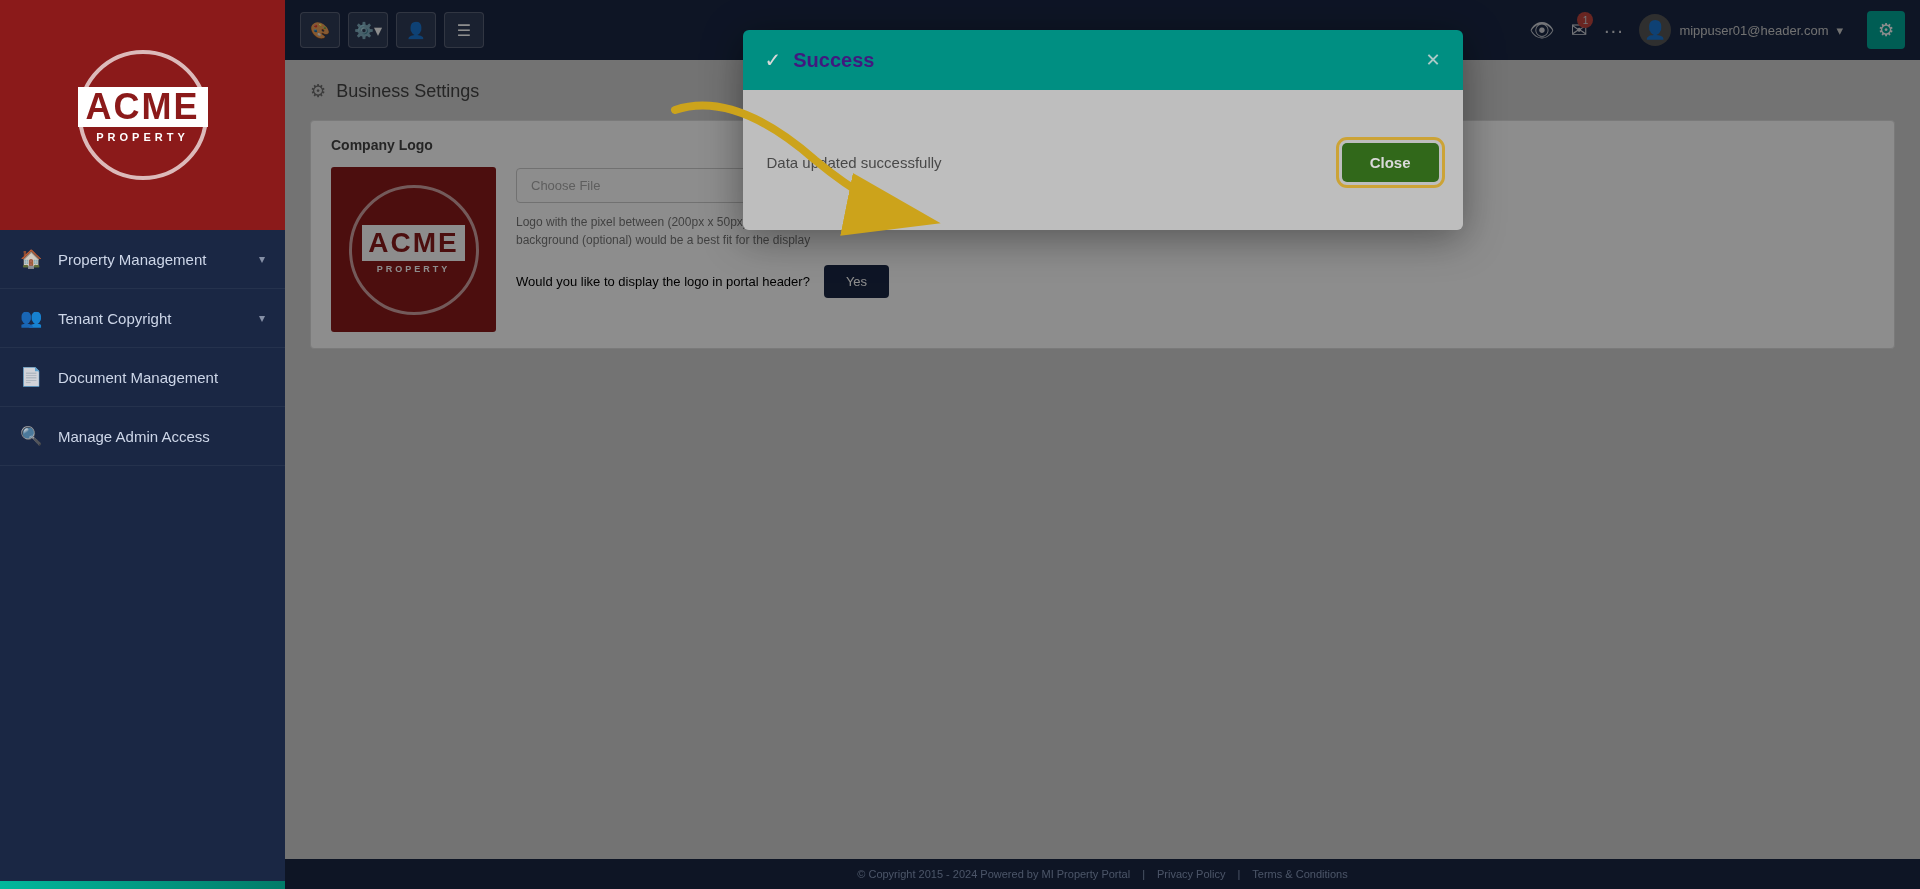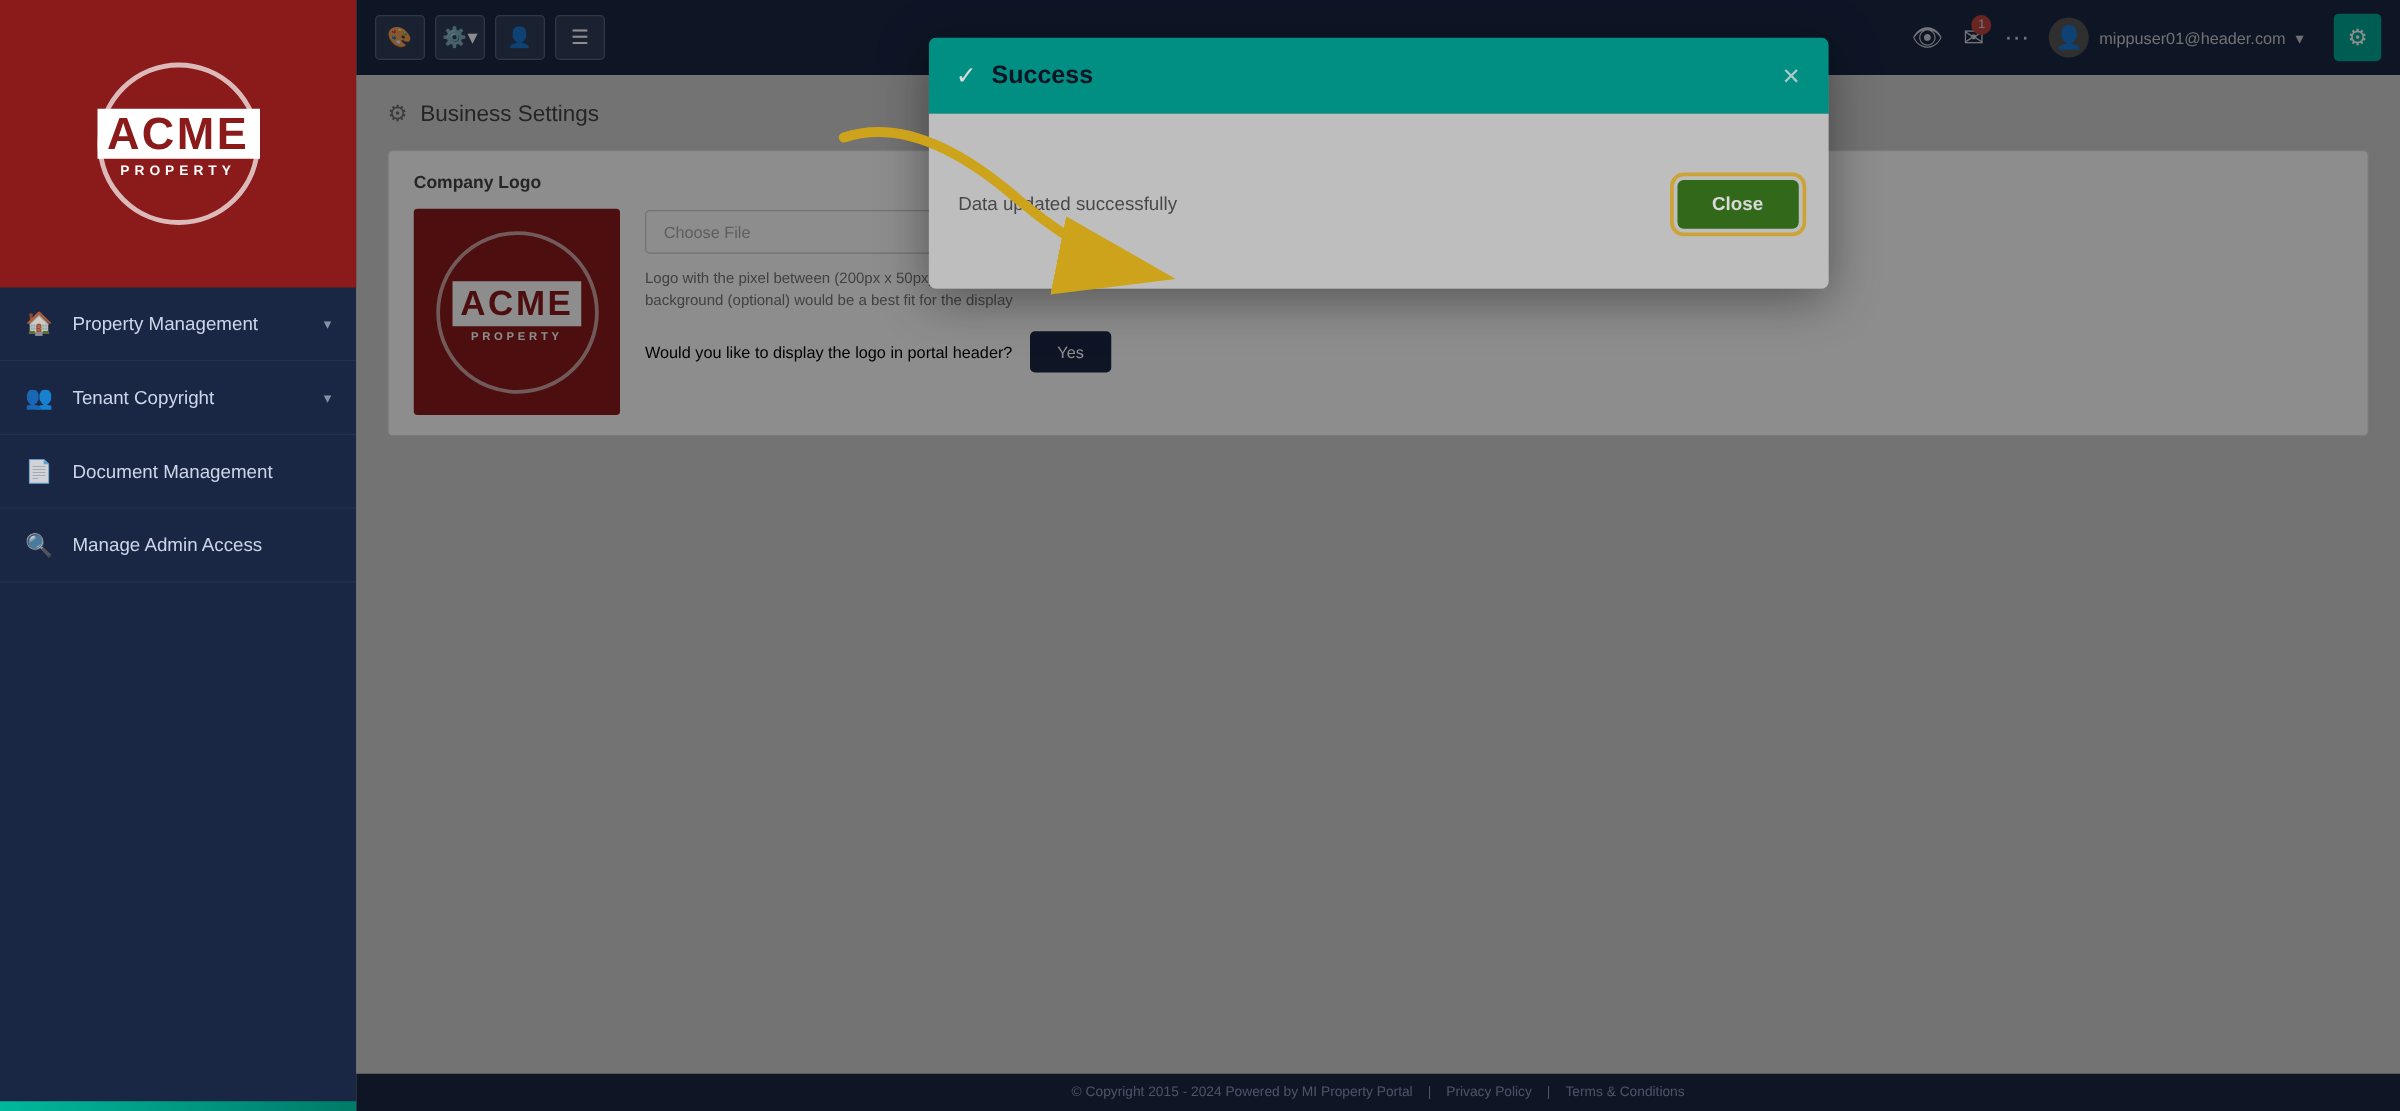--- a/index.html
+++ b/index.html
@@ -354,21 +354,21 @@
       padding: 18px 22px;
       display: flex;
       align-items: center;
       gap: 12px;
     }
     .modal-header .check-icon {
       color: white;
       font-size: 20px;
     }
     .modal-title {
-      color: #0f172a;
+      color: #4c1d95;
       font-size: 20px;
       font-weight: 600;
     }
     .modal-close {
       margin-left: auto;
       color: white;
       font-size: 18px;
       cursor: pointer;
       opacity: 0.8;
     }

